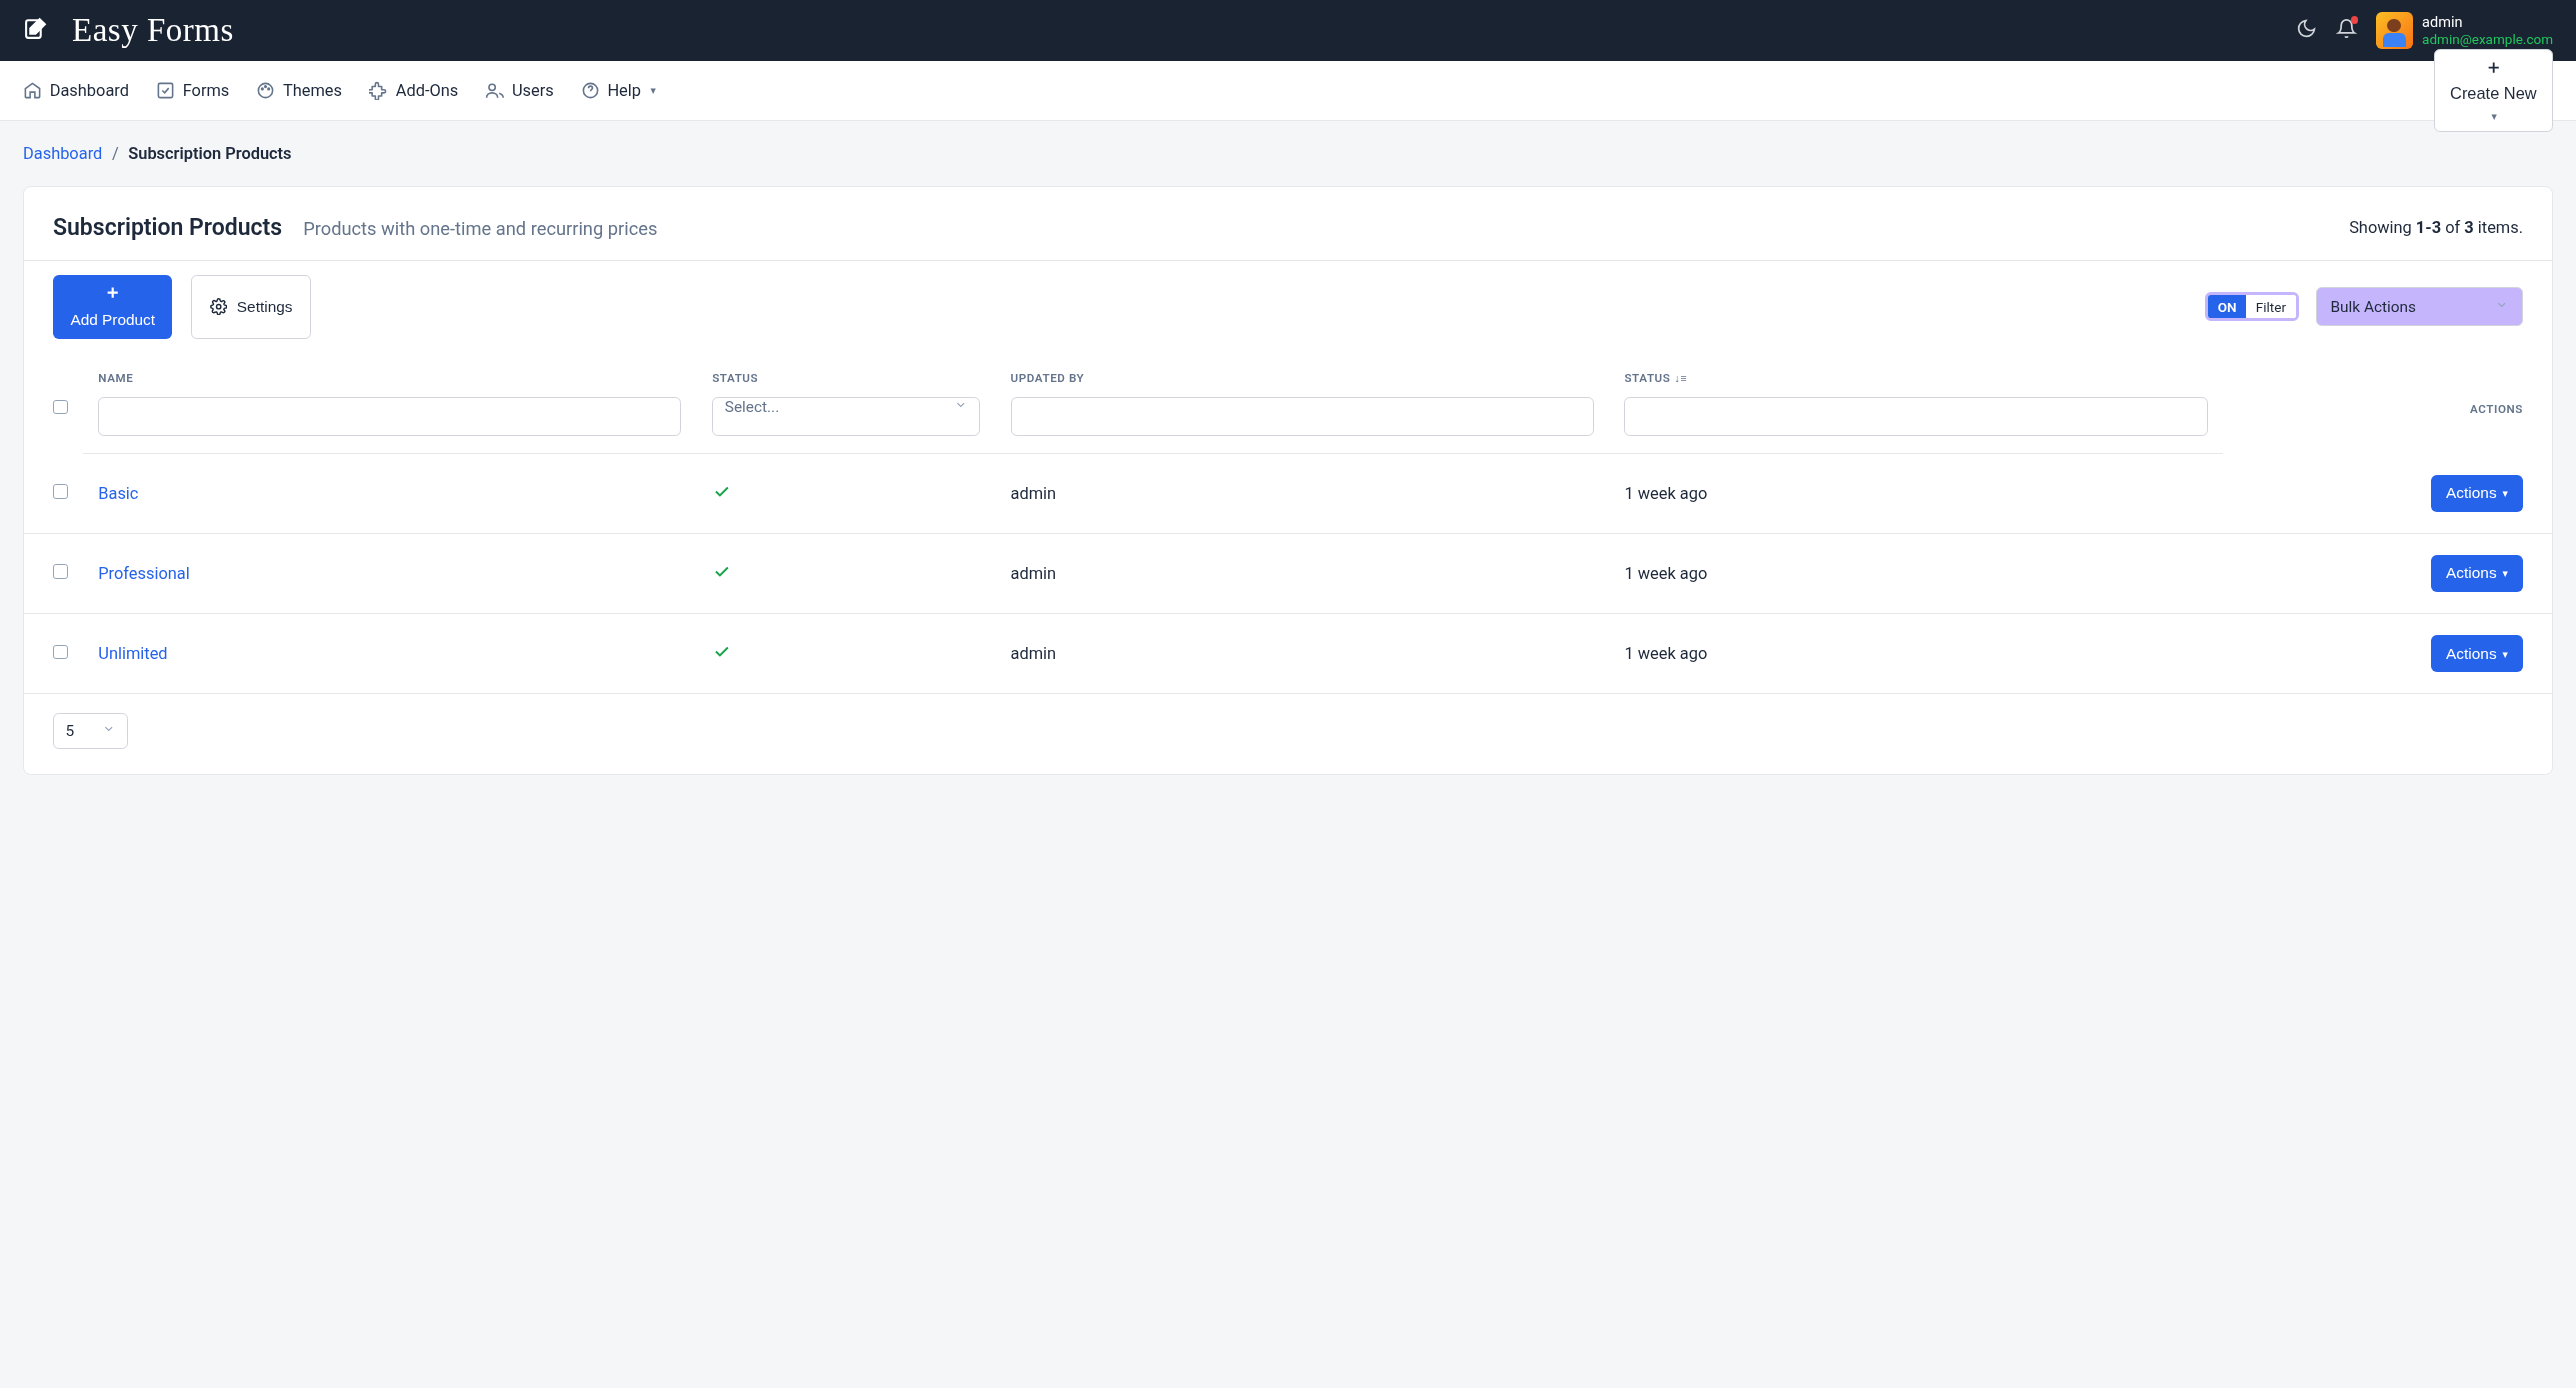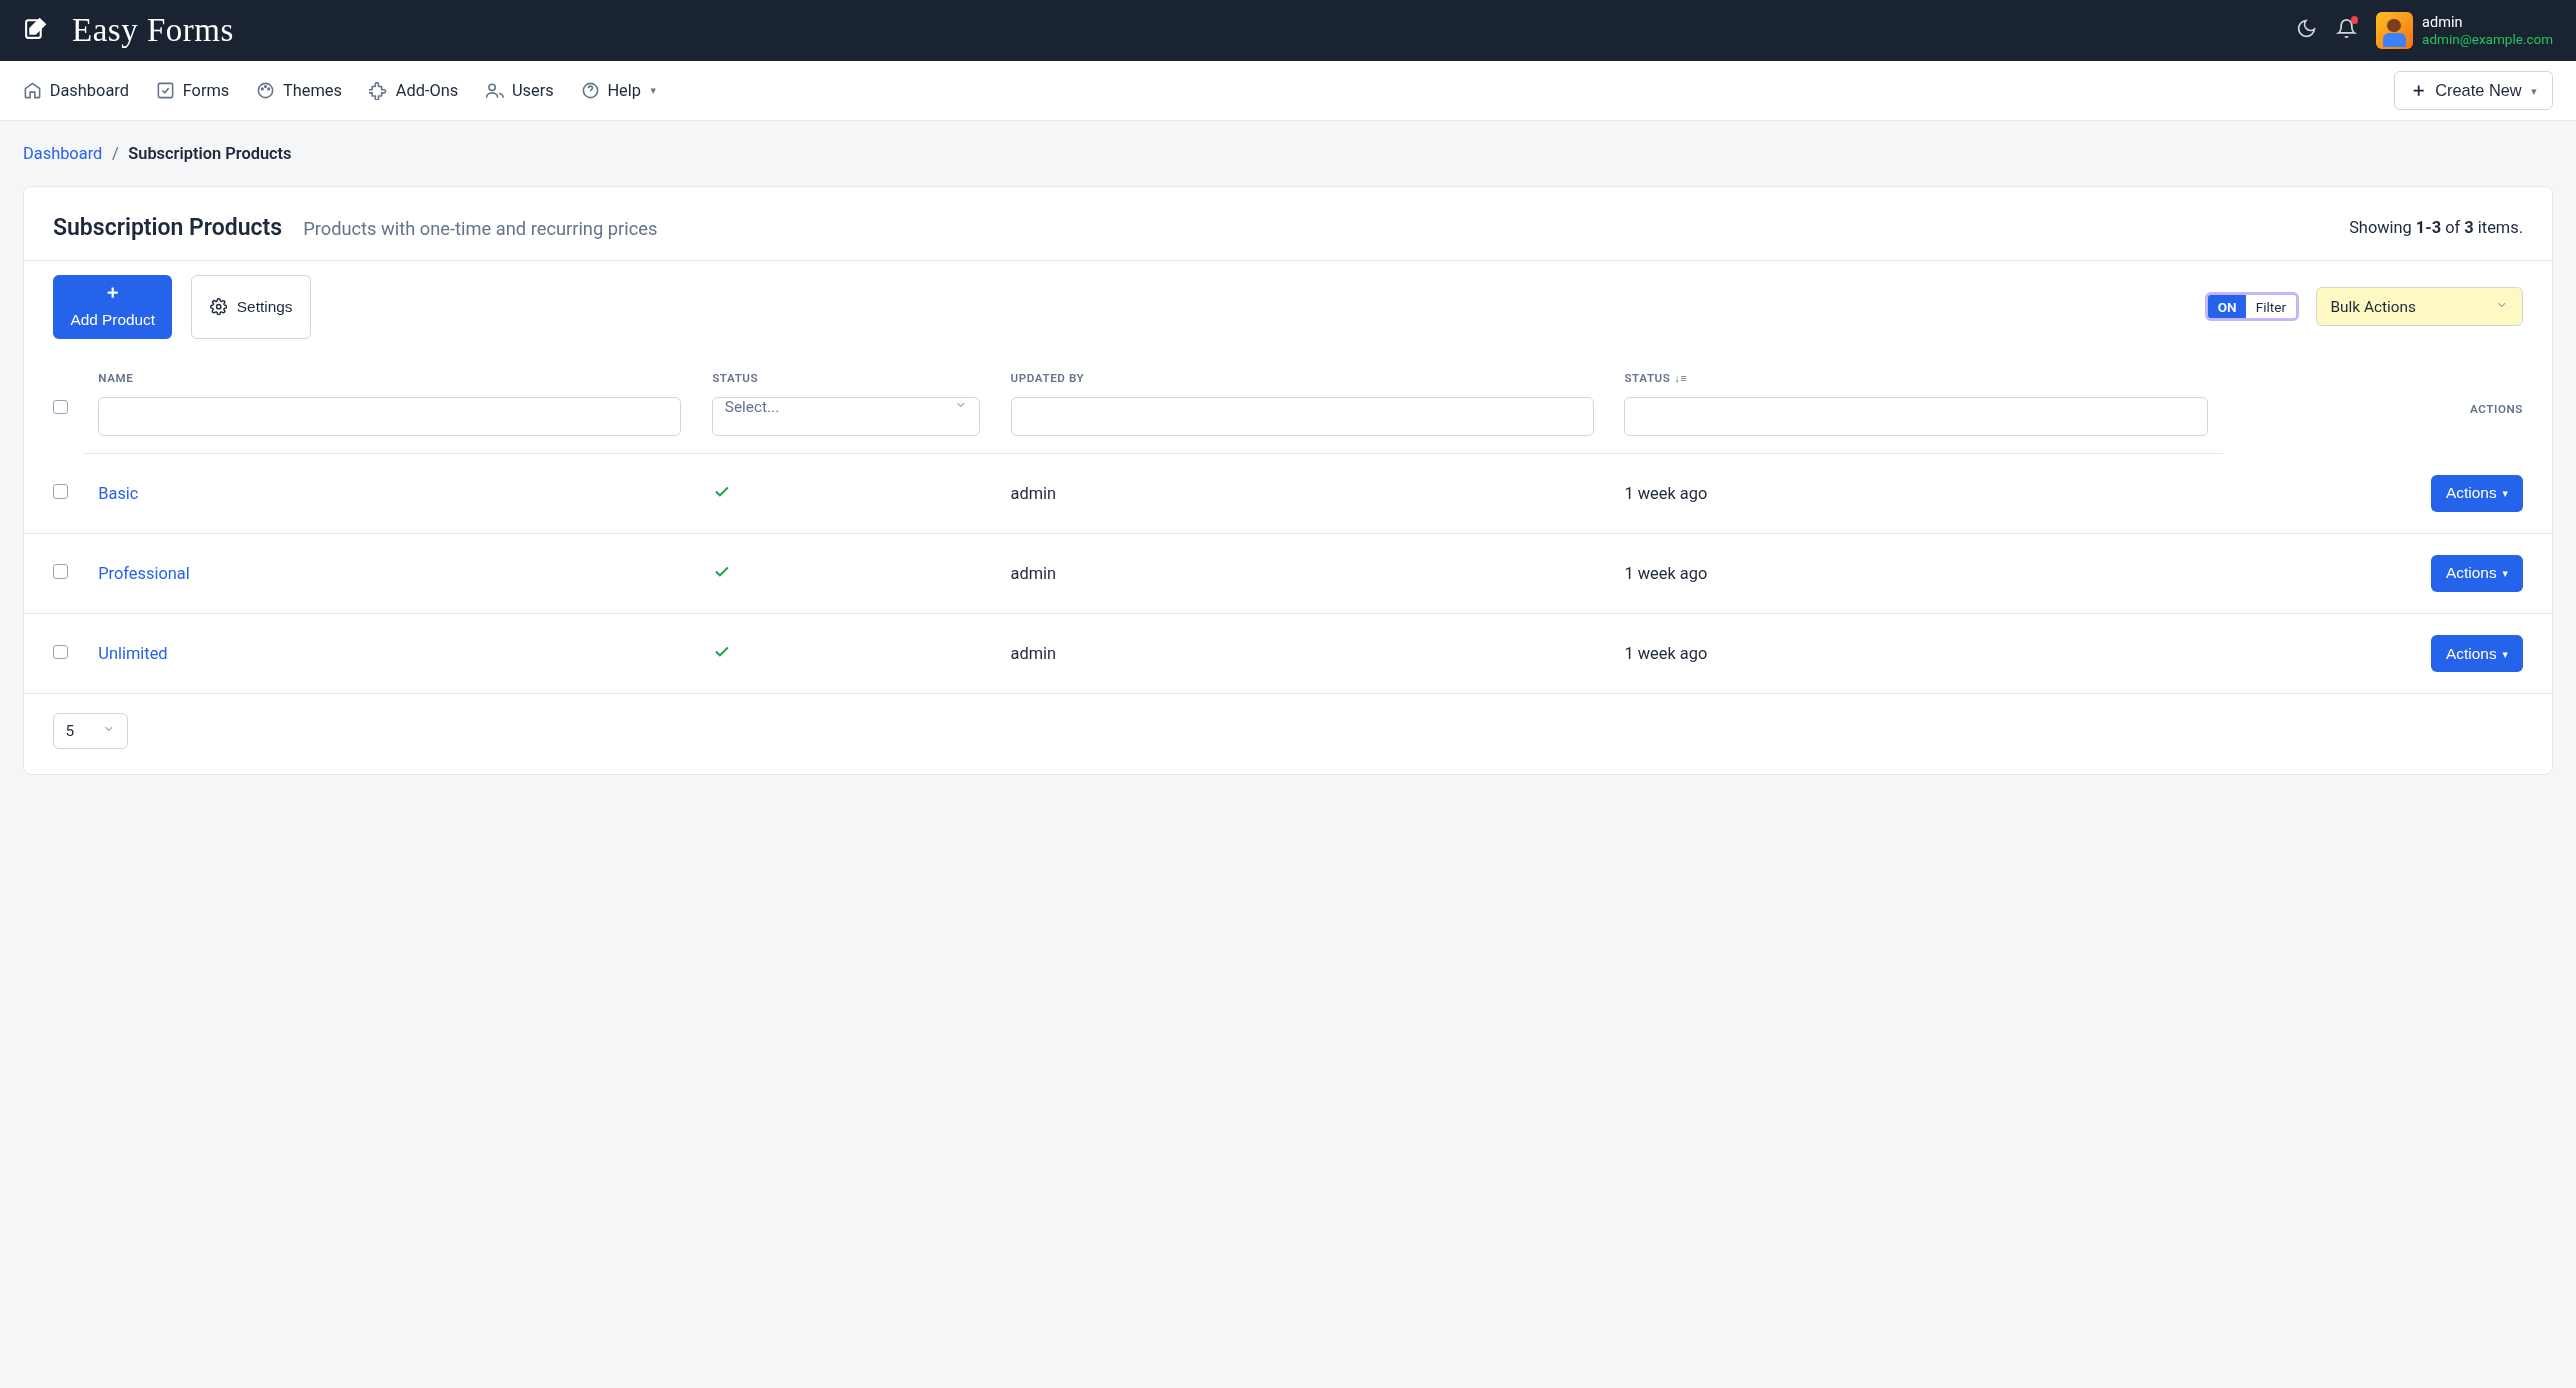--- a/index.html
+++ b/index.html
@@ -113,20 +113,21 @@
   display: flex;
   align-items: center;
   gap: 7.7px;
   background: #fff;
   border: 1px solid #d1d5db;
   border-radius: 5.8px;
   padding: 8.7px 15.4px;
   font-size: 16.4px;
   cursor: pointer;
   color: #1e293b;
+  flex-direction: column;
 }
 .chev-sm { font-size: 10.6px; color: #64748b; margin-left: 1.9px; }
 
 .main { padding: 23px; }
 .breadcrumb {
   display: flex;
   align-items: center;
   gap: 9.6px;
   font-size: 16.4px;
   margin-bottom: 23px;
@@ -212,21 +213,21 @@
 .bulk-select {
   border: 1px solid #d1d5db;
   border-radius: 5.8px;
   padding: 9.6px 13.5px;
   width: 207px;
   font-size: 15.4px;
   display: flex;
   justify-content: space-between;
   align-items: center;
   cursor: pointer;
-  background: #fef9c3;
+  background: #c4b5fd;
 }
 
 table { width: 100%; border-collapse: collapse; }
 th {
   text-align: left;
   font-size: 11.6px;
   font-weight: 600;
   color: #64748b;
   letter-spacing: 0.6px;
   padding: 13.5px 15.4px 7.7px;

